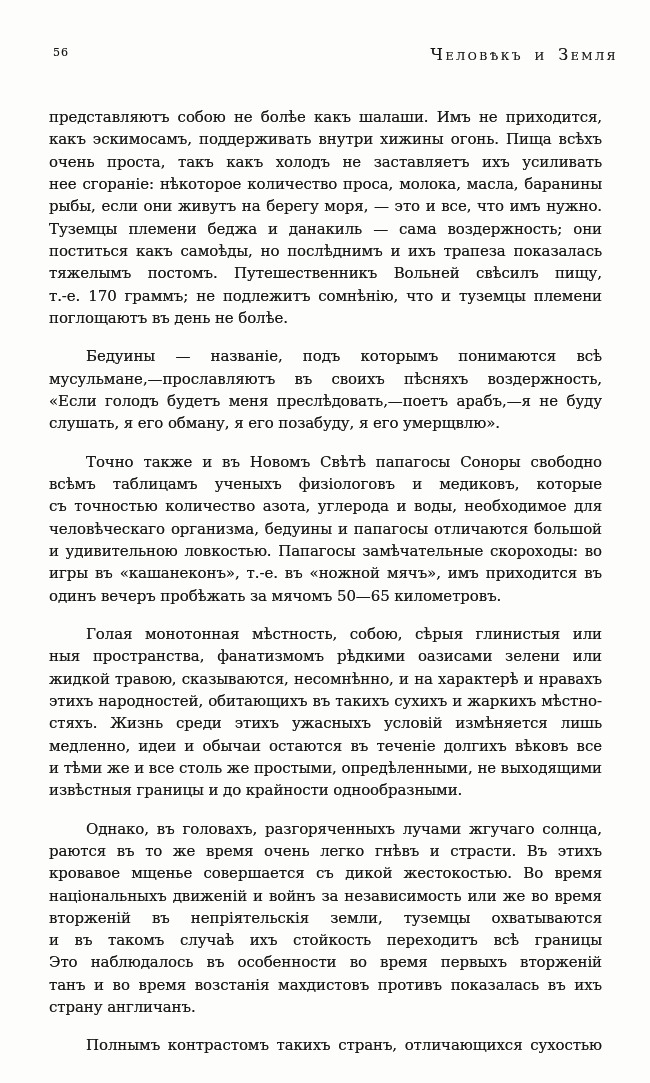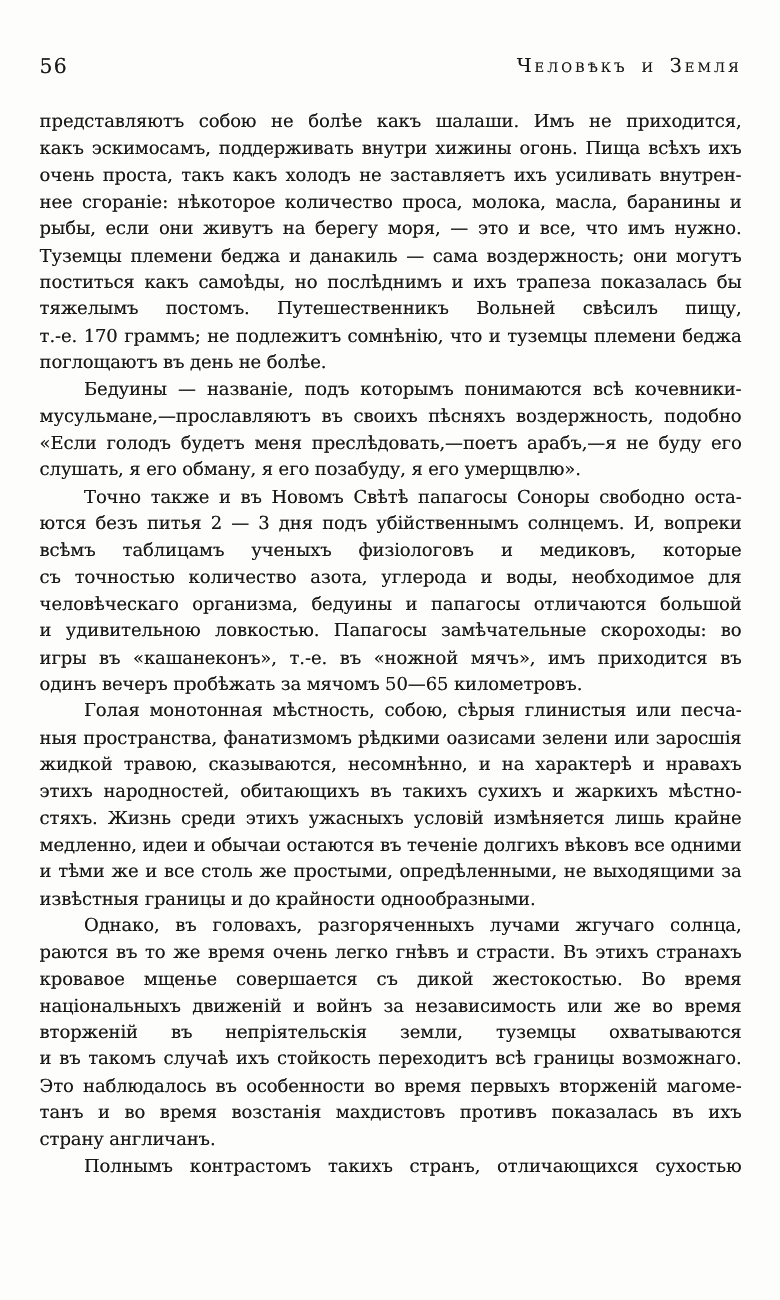--- a/index.html
+++ b/index.html
@@ -12,40 +12,40 @@
     color: #181716;
   }
   .page {
     position: absolute; inset: 0;
   }
   .header {
     position: absolute;
     top: 45px; left: 33px; width: 585px; height: 22px;
   }
   .pagenum {
-    position: absolute; left: 0; top: 1px;
-    font-size: 17px;
+    position: absolute; left: 20px; top: 1px;
+    font-size: 11px;
     letter-spacing: 1px;
     text-shadow: 0 0 0.45px rgba(20,18,16,0.55);
   }
   .running-title {
     display: block;
     text-align: right;
     font-variant: small-caps;
     font-variant-caps: small-caps;
     font-size: 16px;
     letter-spacing: 2.5px;
     word-spacing: 4px;
     text-shadow: 0 0 0.45px rgba(20,18,16,0.55);
   }
   .textblock {
     position: absolute;
     top: 90px; left: 33px; width: 585px;
   }
-  .paragraph { margin: 0; padding: 0; }
+  .paragraph { margin: 16px; padding: 0; }
   .line {
     font-size: 15px;
     line-height: 22.33px;
     height: 22.33px;
     overflow: hidden;
     text-align: justify;
     text-align-last: justify;
     letter-spacing: -0.1px;
     text-shadow: 0 0 0.45px rgba(20,18,16,0.6);
     white-space: normal;
@@ -75,21 +75,20 @@
         <div class="line lastline">поглощаютъ въ день не болѣе.</div>
       </div>
       <div class="paragraph">
         <div class="line indented">Бедуины — названіе, подъ которымъ понимаются всѣ кочевники-</div>
         <div class="line">мусульмане,—прославляютъ въ своихъ пѣсняхъ воздержность, подобно</div>
         <div class="line">«Если голодъ будетъ меня преслѣдовать,—поетъ арабъ,—я не буду его</div>
         <div class="line lastline">слушать, я его обману, я его позабуду, я его умерщвлю».</div>
       </div>
       <div class="paragraph">
         <div class="line indented">Точно также и въ Новомъ Свѣтѣ папагосы Соноры свободно оста-</div>
-        <div class="line">ются безъ питья 2 — 3 дня подъ убійственнымъ солнцемъ. И, вопреки</div>
         <div class="line">всѣмъ таблицамъ ученыхъ физіологовъ и медиковъ, которые опредѣляютъ</div>
         <div class="line">съ точностью количество азота, углерода и воды, необходимое для каждаго</div>
         <div class="line">человѣческаго организма, бедуины и папагосы отличаются большой силою</div>
         <div class="line">и удивительною ловкостью. Папагосы замѣчательные скороходы: во время</div>
         <div class="line">игры въ «кашанеконъ», т.-е. въ «ножной мячъ», имъ приходится въ</div>
         <div class="line lastline">одинъ вечеръ пробѣжать за мячомъ 50—65 километровъ.</div>
       </div>
       <div class="paragraph">
         <div class="line indented">Голая монотонная мѣстность, собою, сѣрыя глинистыя или песча-</div>
         <div class="line">ныя пространства, фанатизмомъ рѣдкими оазисами зелени или заросшія</div>

